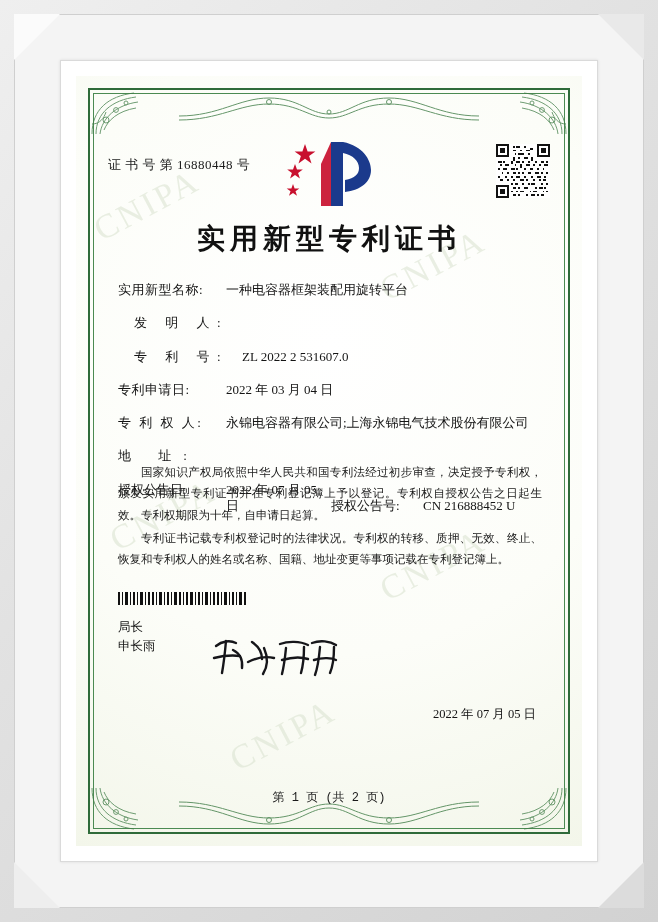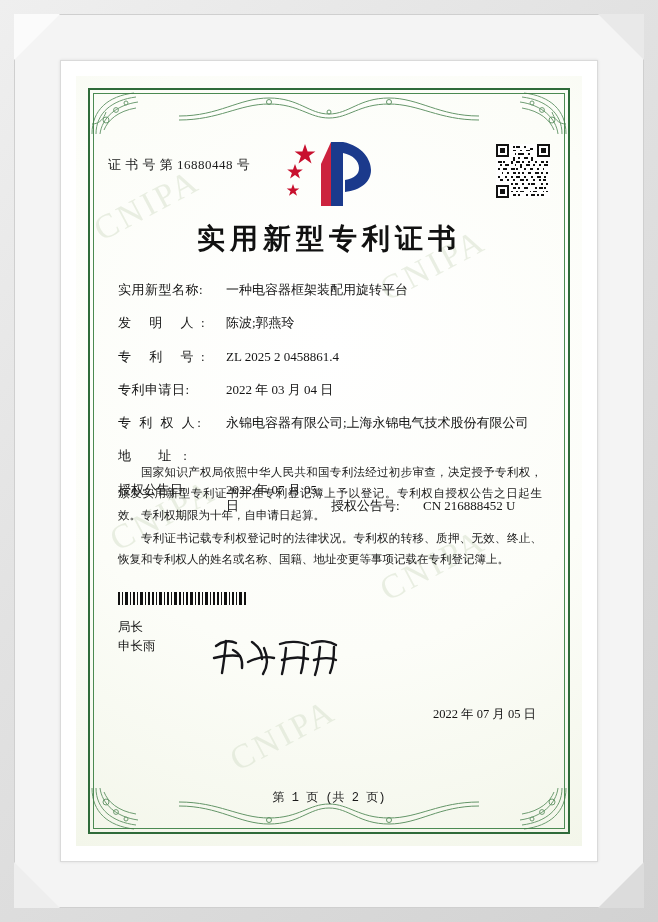--- a/index.html
+++ b/index.html
@@ -166,21 +166,21 @@
   .row {
     display: flex;
     margin-bottom: 17px;
     align-items: flex-end;
   }
   .lbl {
     width: 108px;
     flex: 0 0 108px;
     letter-spacing: .5px;
   }
-  .lbl.sp  { letter-spacing: 7.5px; }
+  .lbl.sp  { letter-spacing: 7.5px; margin-left: 16px; }
   .lbl.sp2 { letter-spacing: 12px; }
   .lbl.sp3 { letter-spacing: 2.5px; }
   .val { flex: 1 1 auto; }
   .row.split .half {
     display: flex;
     align-items: baseline;
     flex: 1 1 50%;
   }
   .row.split .half .lbl2 {
     width: 108px;
@@ -463,26 +463,25 @@
 
       <div class="fields">
 
         <div class="row">
           <div class="lbl">实用新型名称:</div>
           <div class="val">一种电容器框架装配用旋转平台</div>
         </div>
 
         <div class="row">
           <div class="lbl sp">发 明 人:</div>
-          <div class="val">陈波;郭燕玲</div>
         </div>
 
         <div class="row">
           <div class="lbl sp">专 利 号:</div>
-          <div class="val">ZL 2025 2 0458861.4</div>
+          <div class="val">ZL 2022 2 531607.0</div>
         </div>
 
         <div class="row">
           <div class="lbl">专利申请日:</div>
           <div class="val">2022 年 03 月 04 日</div>
         </div>
 
         <div class="row">
           <div class="lbl sp3">专 利 权 人:</div>
           <div class="val">永锦电容器有限公司;上海永锦电气技术股份有限公司</div>

